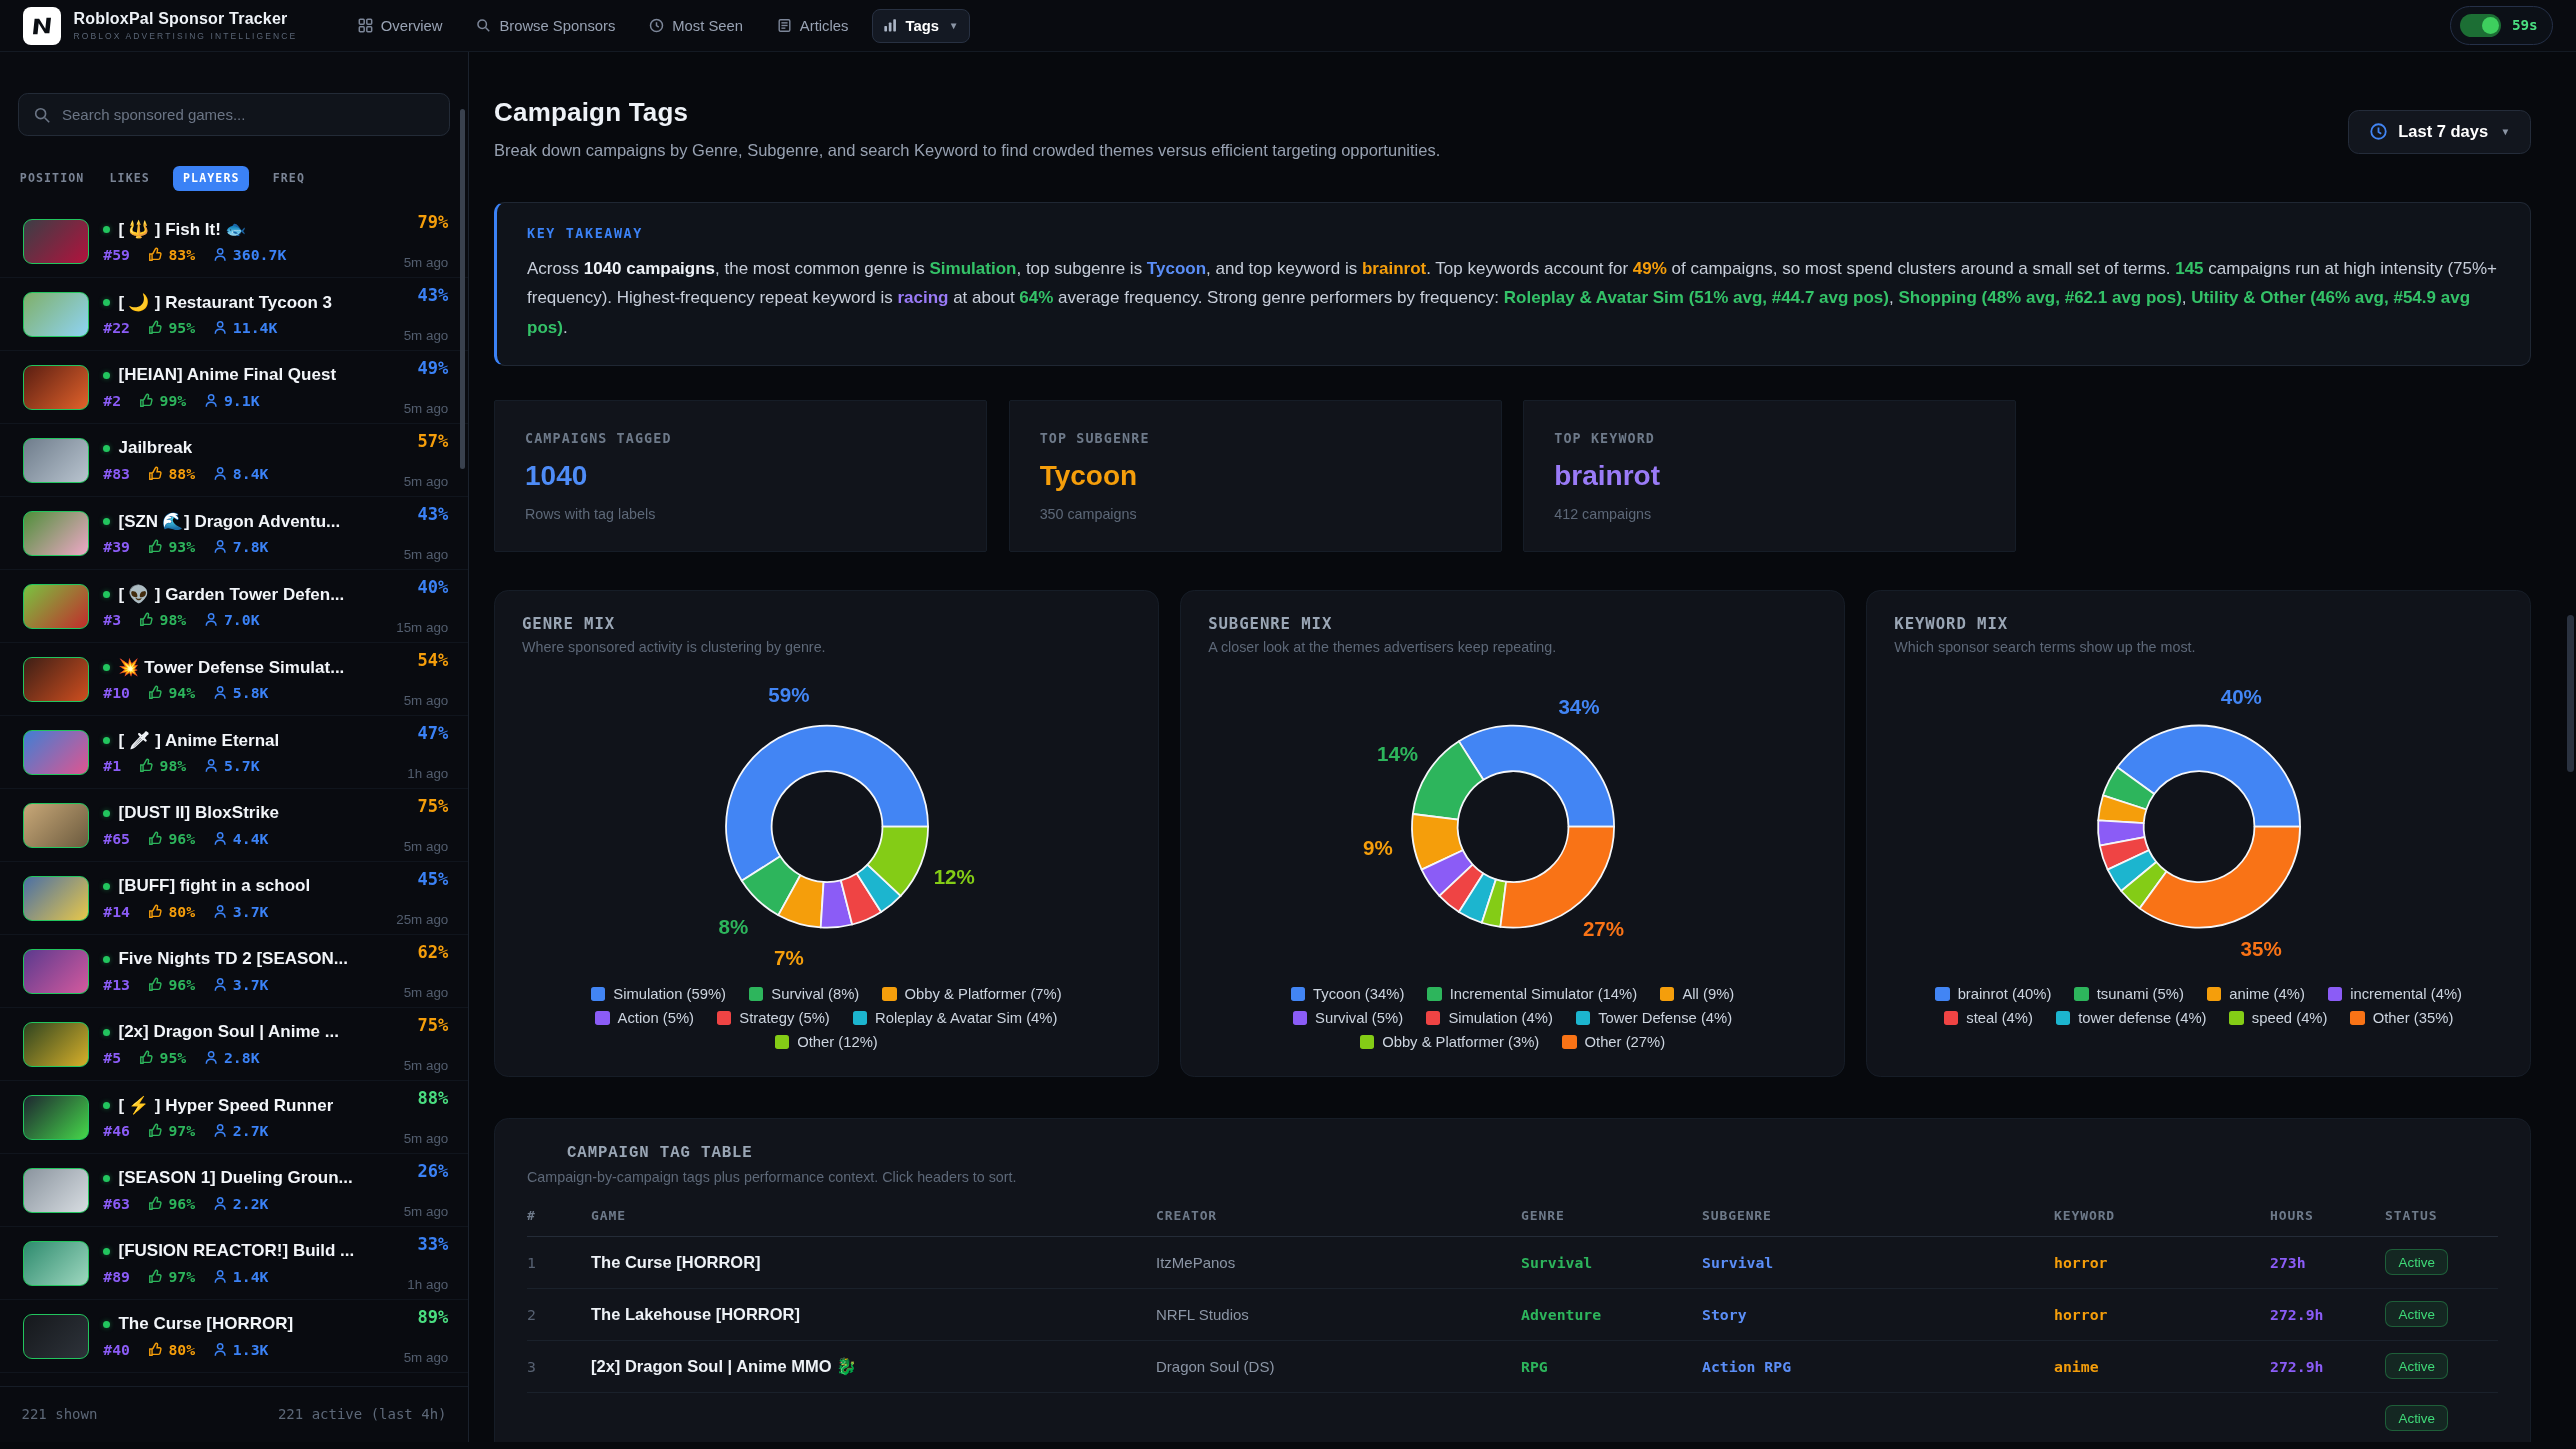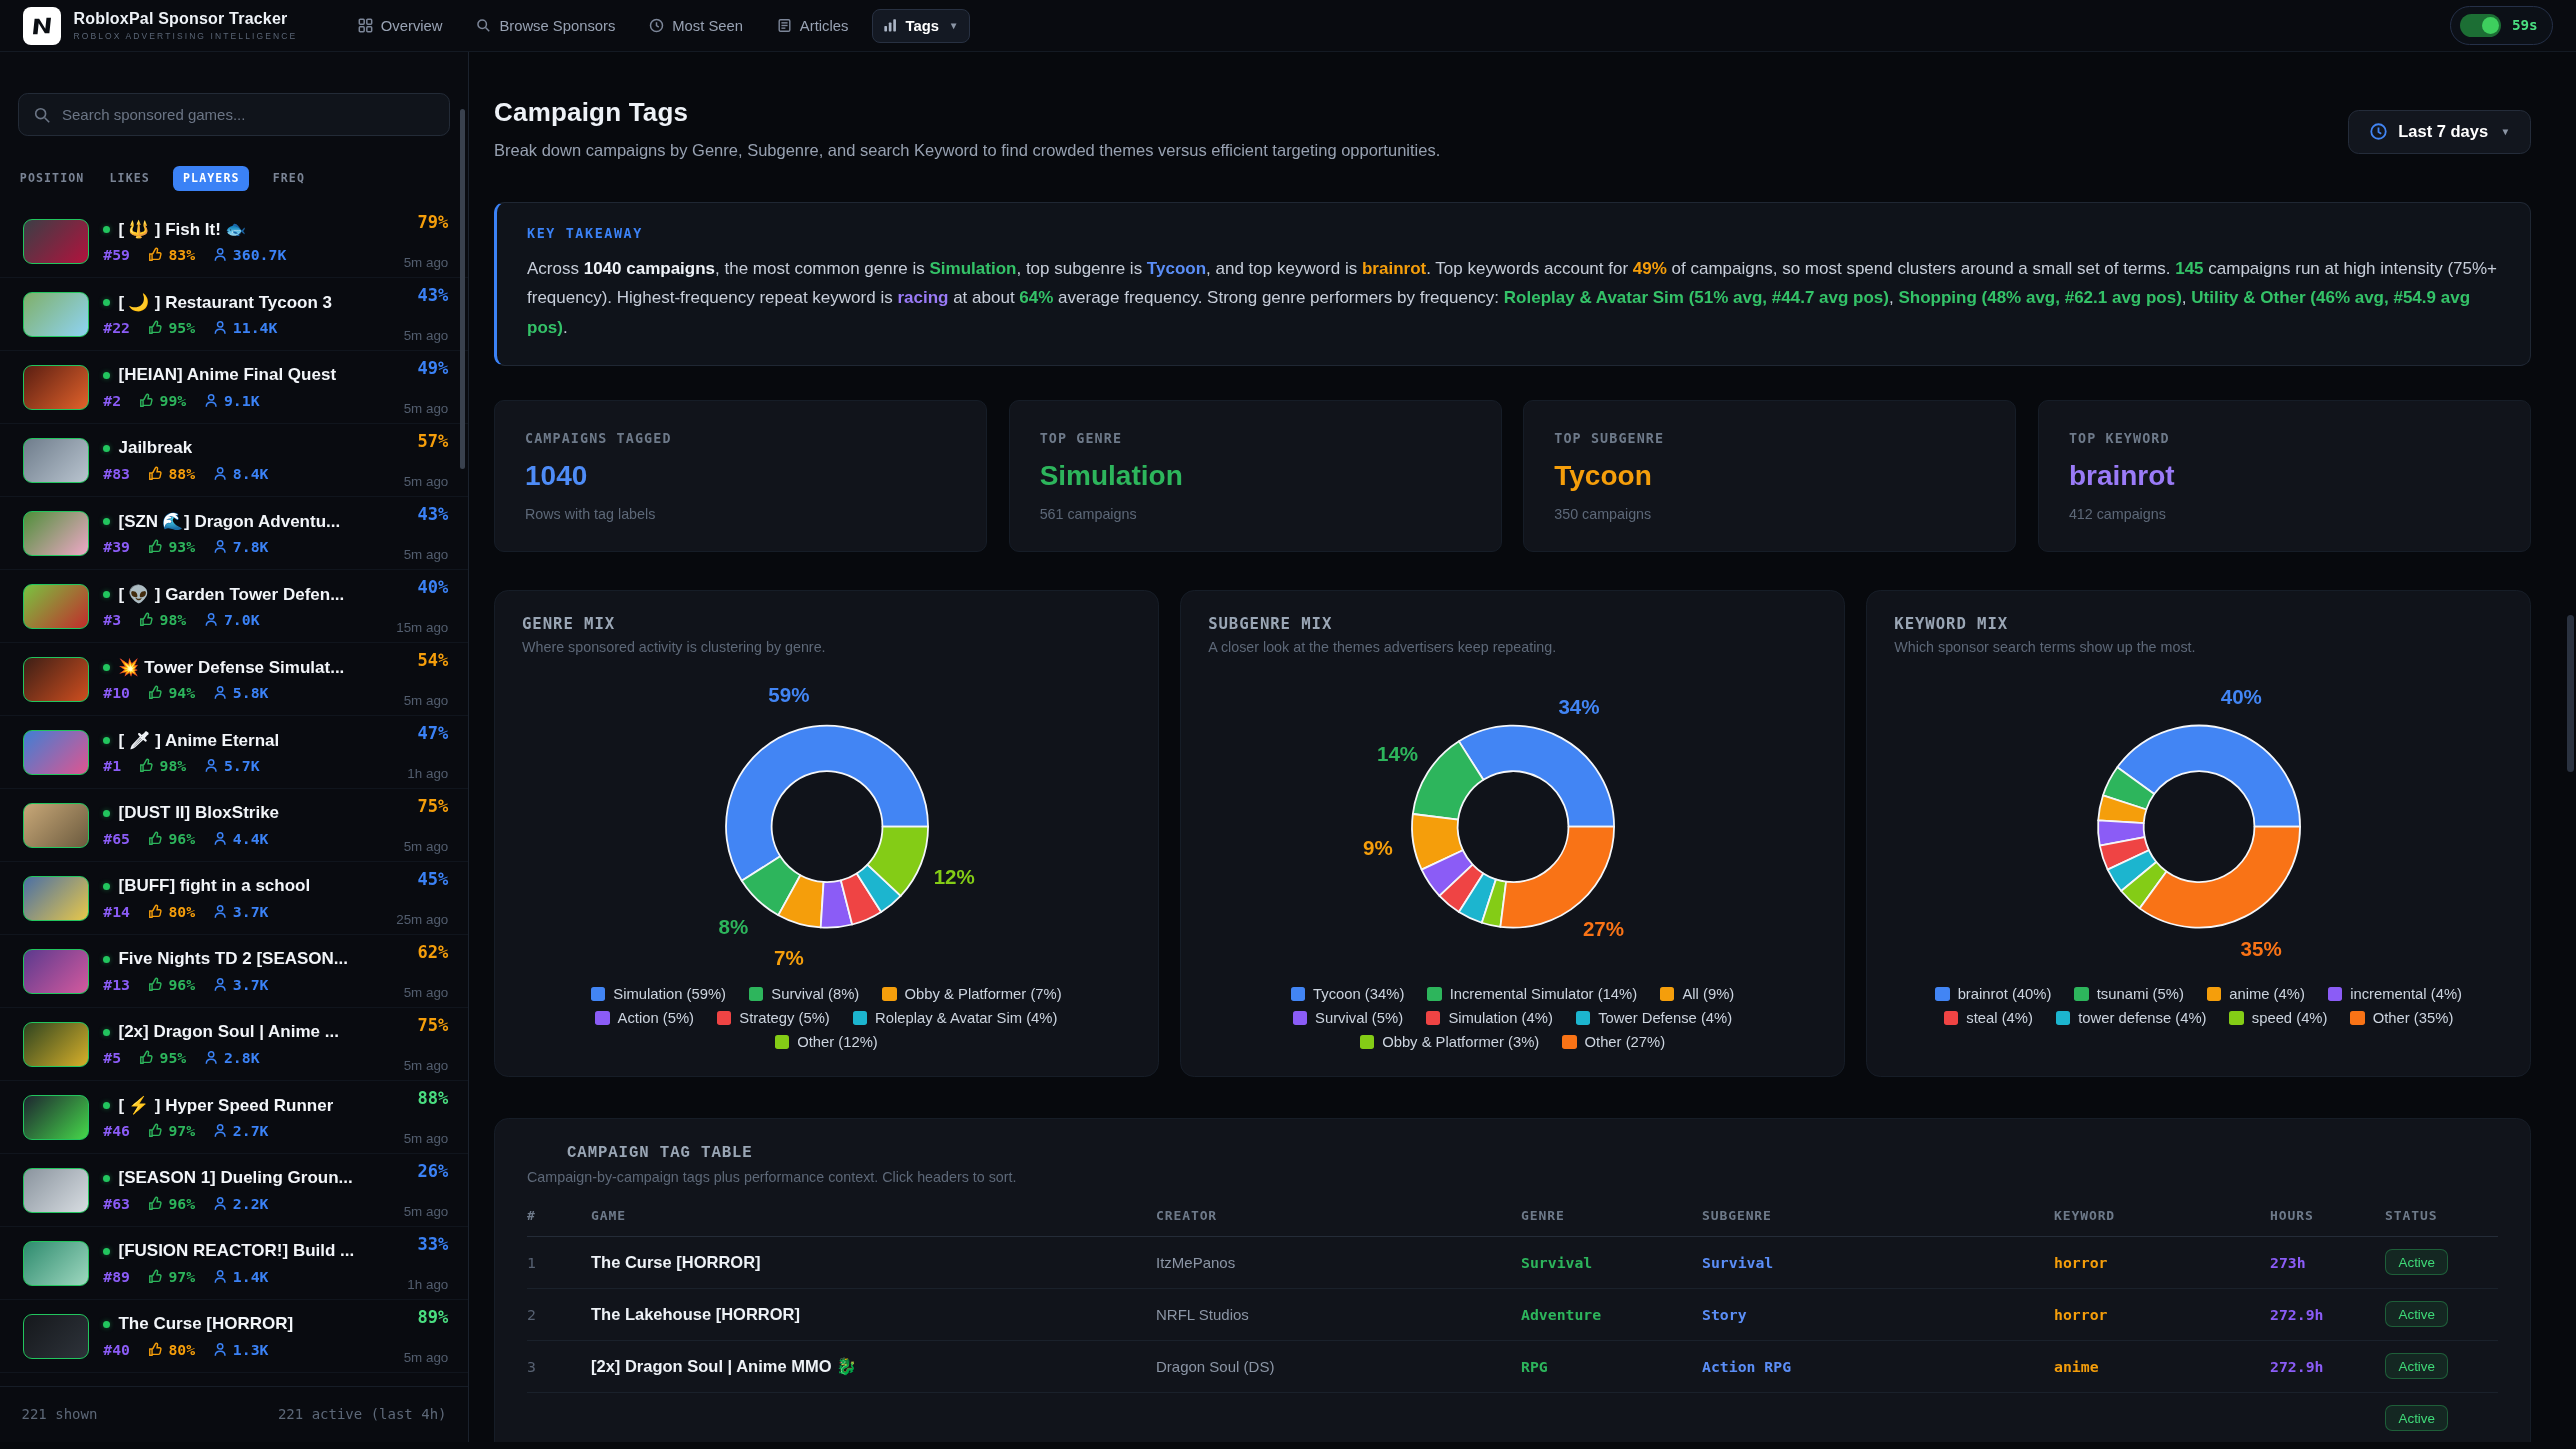--- a/index.html
+++ b/index.html
@@ -89,21 +89,21 @@
   .tk-label{font-family:var(--mono);font-size:13.4px;font-weight:bold;letter-spacing:1.6px;color:#3b82f6;}
   .tk-text{margin-top:12.5px;font-size:17px;line-height:29.5px;color:#c6cdd9;}
   .tk-b{font-weight:bold;color:var(--text);}
   .tk-green{font-weight:bold;color:#34c268;}
   .tk-blue{font-weight:bold;color:var(--blue-t);}
   .tk-orange{font-weight:bold;color:var(--amber);}
   .tk-purple{font-weight:bold;color:#9a7bf7;}
 
   
   .stats{margin-top:34px;display:grid;grid-template-columns:repeat(4,1fr);gap:21.5px;}
-  .stat-card{background:var(--panel);border:0.9px solid #161d27;border-radius:10px;padding:30px;height:152px;}
+  .stat-card{background:var(--panel);border:0.9px solid #161d27;border-radius:2px;padding:30px;height:152px;}
   .stat-label{font-family:var(--mono);font-size:13.4px;letter-spacing:1.1px;color:#6e7a8a;font-weight:bold;}
   .stat-value{margin-top:14.3px;font-size:28px;font-weight:bold;}
   .stat-sub{margin-top:13.4px;font-size:14.3px;color:var(--dim);}
 
   
   .charts{margin-top:38px;display:grid;grid-template-columns:repeat(3,1fr);gap:21.5px;}
   .chart-card{background:#10131a;border:0.9px solid #161d27;border-radius:14.3px;padding:23px 27px;
     height:487px;overflow:hidden;}
   .chart-title{font-family:var(--mono);font-size:15.7px;font-weight:bold;letter-spacing:0.9px;color:#9aa6b5;}
   .chart-sub{margin-top:6.3px;font-size:14.3px;color:var(--dim);}
@@ -793,25 +793,20 @@
         <p class="tk-text" id="tk-text"><span>Across </span><span class="tk-b">1040 campaigns</span><span>, the most common genre is </span><span class="tk-green">Simulation</span><span>, top subgenre is </span><span class="tk-blue">Tycoon</span><span>, and top keyword is </span><span class="tk-orange">brainrot</span><span>. Top keywords account for </span><span class="tk-orange">49%</span><span> of campaigns, so most spend clusters around a small set of terms. </span><span class="tk-green">145</span><span> campaigns run at high intensity (75%+ frequency). Highest-frequency repeat keyword is </span><span class="tk-purple">racing</span><span> at about </span><span class="tk-green">64%</span><span> average frequency. Strong genre performers by frequency: </span><span class="tk-green">Roleplay &amp; Avatar Sim (51% avg, #44.7 avg pos)</span><span>, </span><span class="tk-green">Shopping (48% avg, #62.1 avg pos)</span><span>, </span><span class="tk-green">Utility &amp; Other (46% avg, #54.9 avg pos)</span><span>.</span></p>
       </section>
 
       <section class="stats" id="stats">
           <div class="stat-card">
             <div class="stat-label">CAMPAIGNS TAGGED</div>
             <div class="stat-value" style="color: rgb(78, 140, 247);">1040</div>
             <div class="stat-sub">Rows with tag labels</div>
           </div>
           <div class="stat-card">
-            <div class="stat-label">TOP GENRE</div>
-            <div class="stat-value" style="color: rgb(45, 181, 92);">Simulation</div>
-            <div class="stat-sub">561 campaigns</div>
-          </div>
-          <div class="stat-card">
             <div class="stat-label">TOP SUBGENRE</div>
             <div class="stat-value" style="color: rgb(245, 158, 11);">Tycoon</div>
             <div class="stat-sub">350 campaigns</div>
           </div>
           <div class="stat-card">
             <div class="stat-label">TOP KEYWORD</div>
             <div class="stat-value" style="color: rgb(154, 123, 247);">brainrot</div>
             <div class="stat-sub">412 campaigns</div>
           </div>
         </section>

